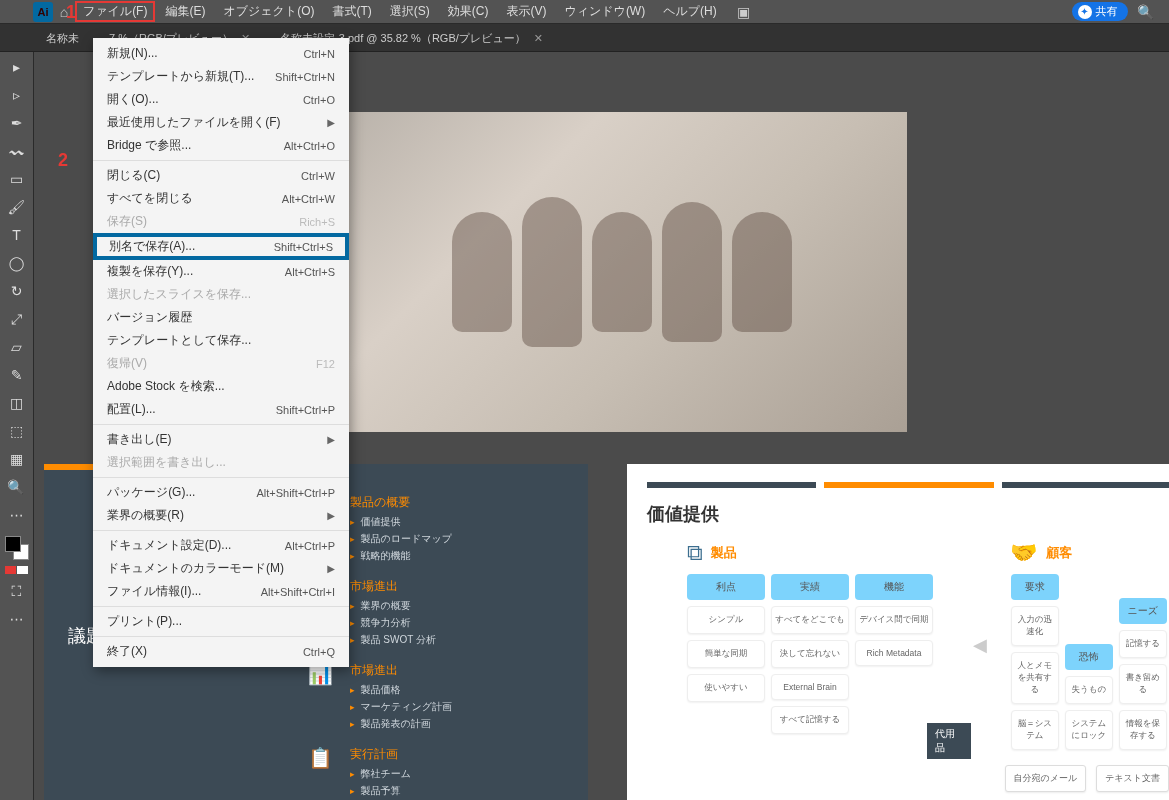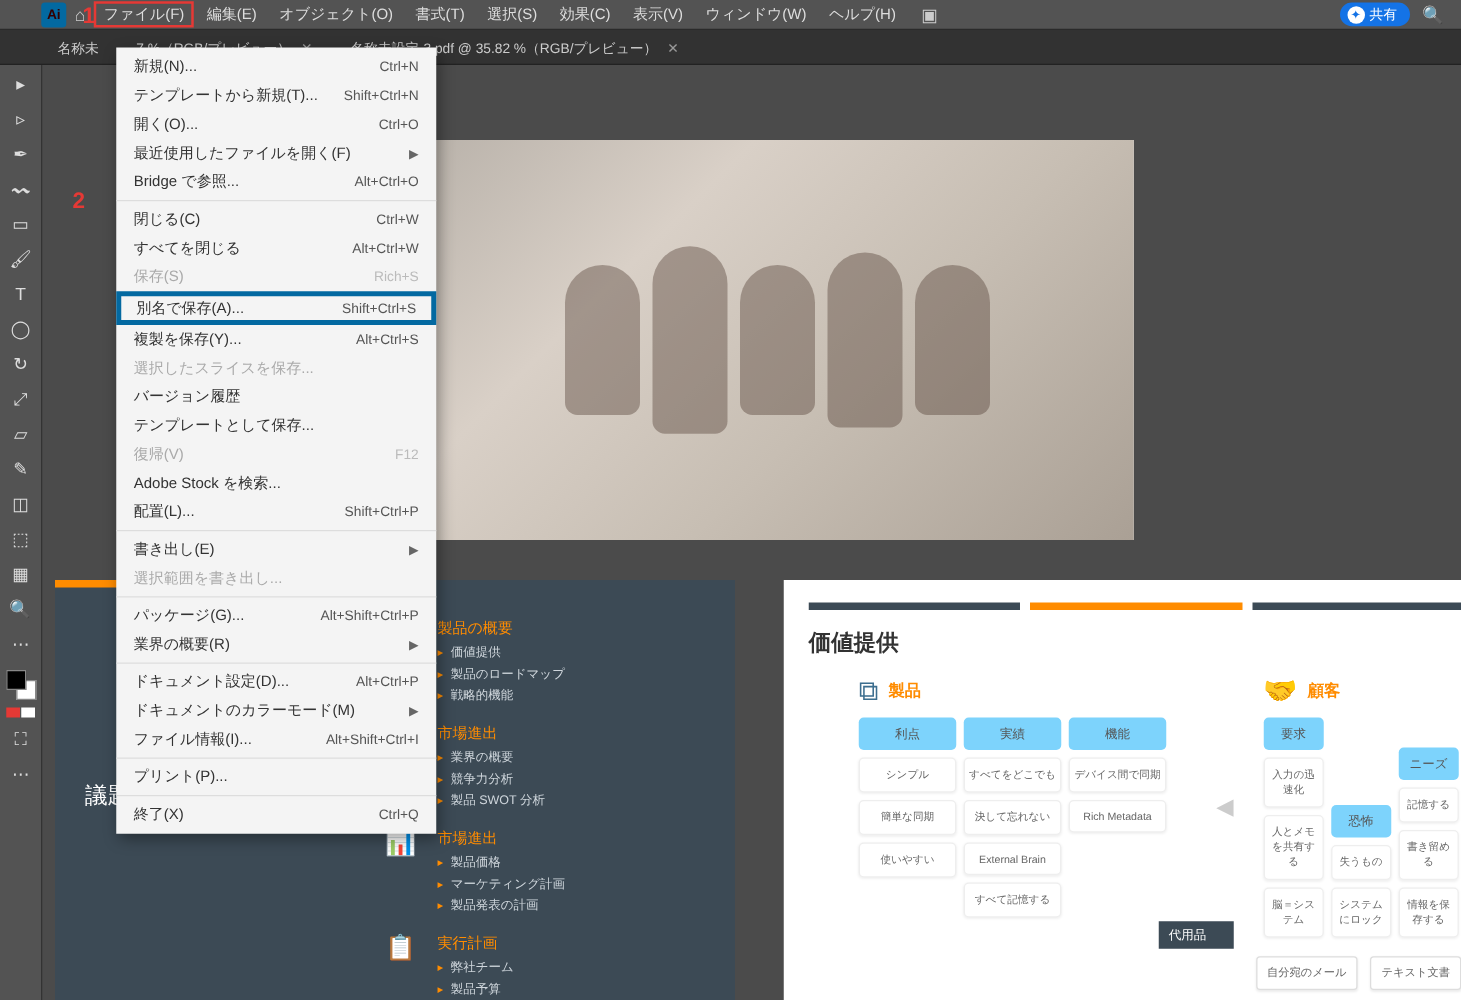--- a/index.html
+++ b/index.html
@@ -69,21 +69,21 @@
 .vp-hdr{display:flex;align-items:center;gap:8px;margin-bottom:8px;}
 .vp-ico{color:#3c6e8f;font-size:22px;}
 .vp-lbl{color:#ff8c00;font-weight:bold;font-size:13px;}
 .cards{display:flex;gap:6px;}
 .cardcol{display:flex;flex-direction:column;gap:6px;width:78px;}
 .cardcol.w{width:48px;justify-content:flex-end;}
 .card-h{background:#7dd3fc;border-radius:4px;padding:6px 4px;text-align:center;color:#555;font-size:10px;}
 .card-c{background:#fff;border:1px solid #eee;border-radius:4px;box-shadow:0 1px 2px rgba(0,0,0,0.06);padding:7px 3px;text-align:center;color:#666;font-size:8.5px;min-height:26px;display:flex;align-items:center;justify-content:center;}
 .arrow-l{align-self:center;color:#ccc;font-size:18px;margin:0 -20px 0 -4px;}
 .alt{position:absolute;right:22px;bottom:22px;left:300px;}
-.alt-h{background:#3c4a55;color:#fff;font-size:10px;padding:4px 8px;width:60px;}
+.alt-h{background:#3c4a55;color:#fff;font-size:10px;padding:4px 8px;width:44px;}
 .alt-row{display:flex;gap:10px;margin-top:6px;justify-content:flex-end;}
 .alt-c{background:#fff;border:1px solid #ddd;border-radius:3px;padding:6px 8px;font-size:9px;color:#666;box-shadow:0 1px 2px rgba(0,0,0,0.08);}
 
 
 .dropdown{position:absolute;left:93px;top:24px;width:256px;background:#f4f4f4;box-shadow:2px 4px 12px rgba(0,0,0,0.4);color:#333;font-size:12px;padding:4px 0;margin-top:14px;}
 .dd-item{display:flex;justify-content:space-between;align-items:center;padding:3px 14px;cursor:default;}
 .dd-item.disabled{color:#aaa;}
 .dd-item.hl{border:4px solid #0369a1;padding:1px 12px;text-align:right;}
 .dd-item .arr{color:#666;font-size:10px;}
 .dd-sep{height:1px;background:#ddd;margin:3px 0;}

